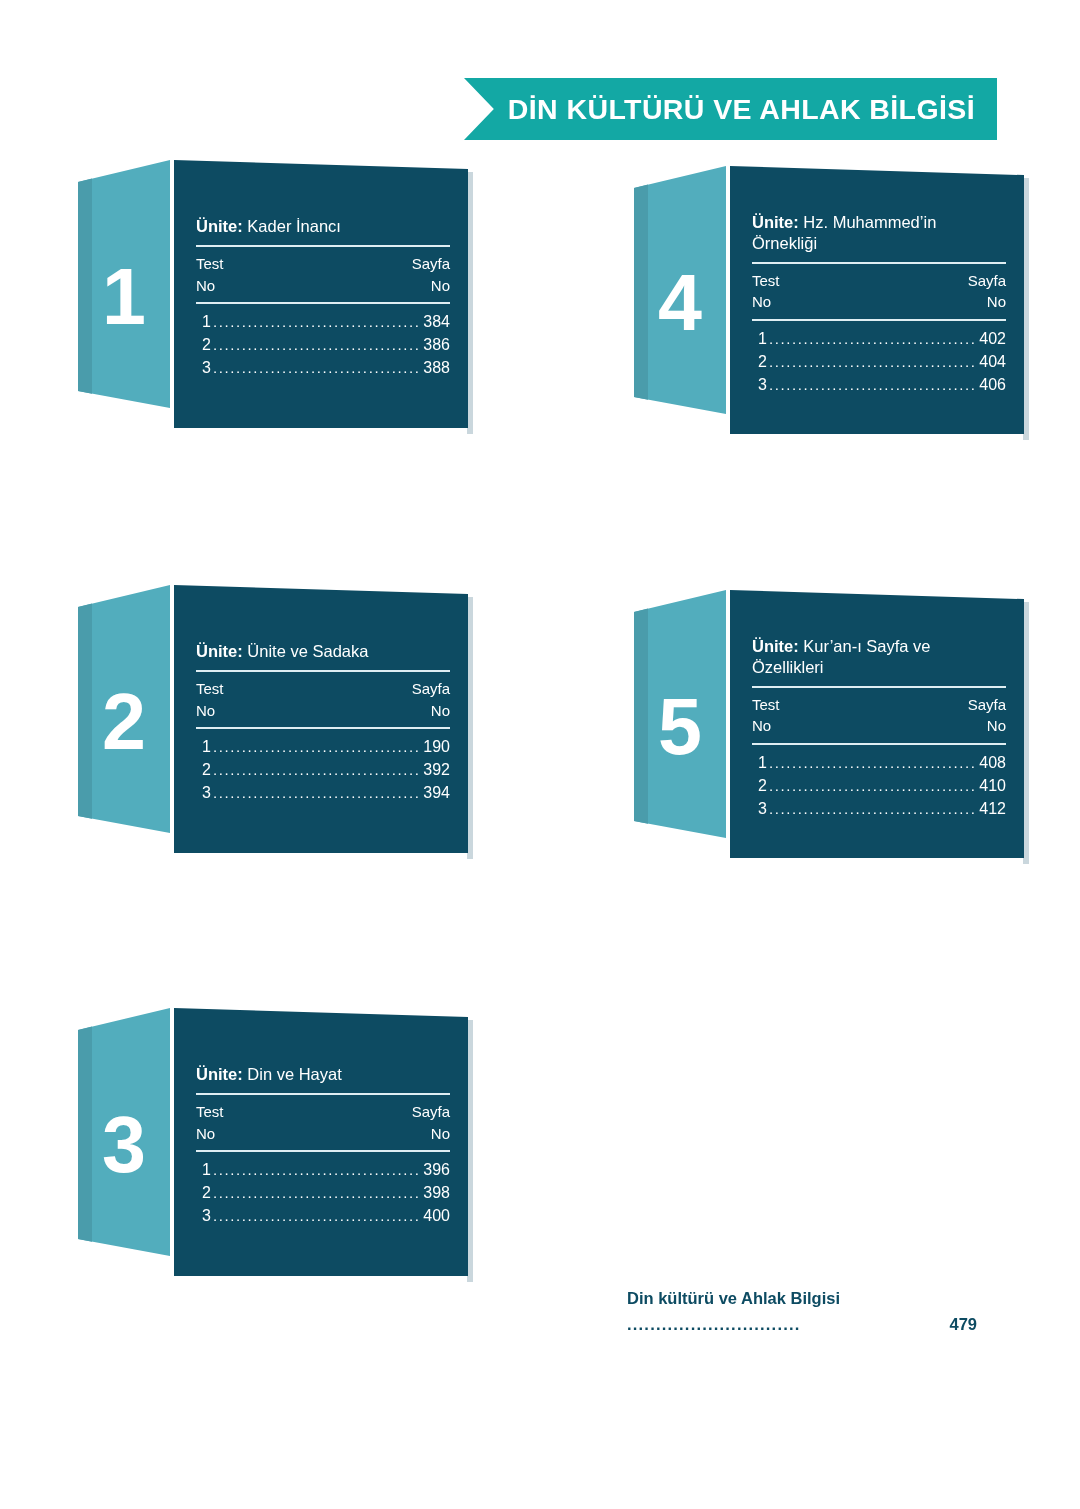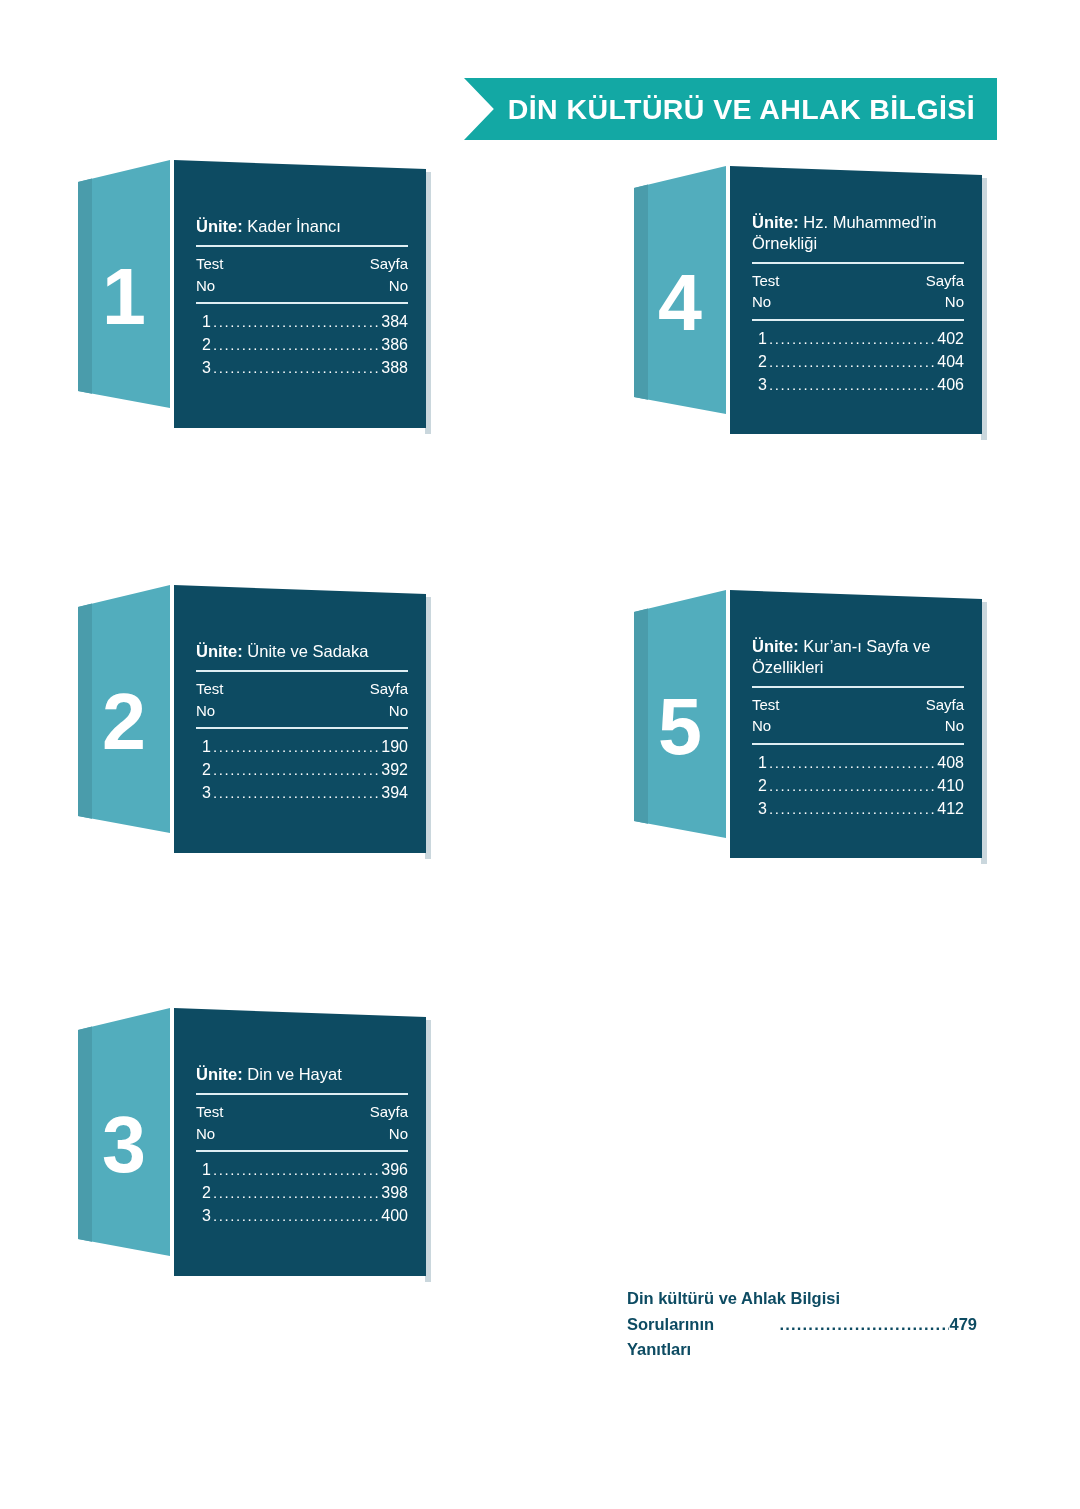--- a/index.html
+++ b/index.html
@@ -84,21 +84,21 @@
     font-size: 79px;
     font-weight: bold;
     line-height: 1;
     padding-top: 4px;
     box-sizing: border-box;
   }
   .card .panel-wrap {
     position: absolute;
     left: 96px;
     top: 0;
-    width: 252px;
+    width: 294px;
     height: 268px;
   }
   .card .panel-bg {
     position: absolute;
     inset: 0;
     background: #0d4b62;
     -webkit-clip-path: polygon(0% 0%, 100% 3.4%, 100% 100%, 0% 100%);
     clip-path: polygon(0% 0%, 100% 3.4%, 100% 100%, 0% 100%);
   }
   .card .panel-shadow {
@@ -419,17 +419,16 @@
           <span class="page-no">412</span>
         </div>
       </div>
     </div>
   </div>
 </div>
 
 <div class="footer">
   <div>Din kültürü ve Ahlak Bilgisi</div>
   <div class="line2">
-    <span>Sorularının Yanıtları</span>
     <span class="leader">..............................</span>
     <span class="page-no">479</span>
   </div>
 </div>
 
 </body></html>

